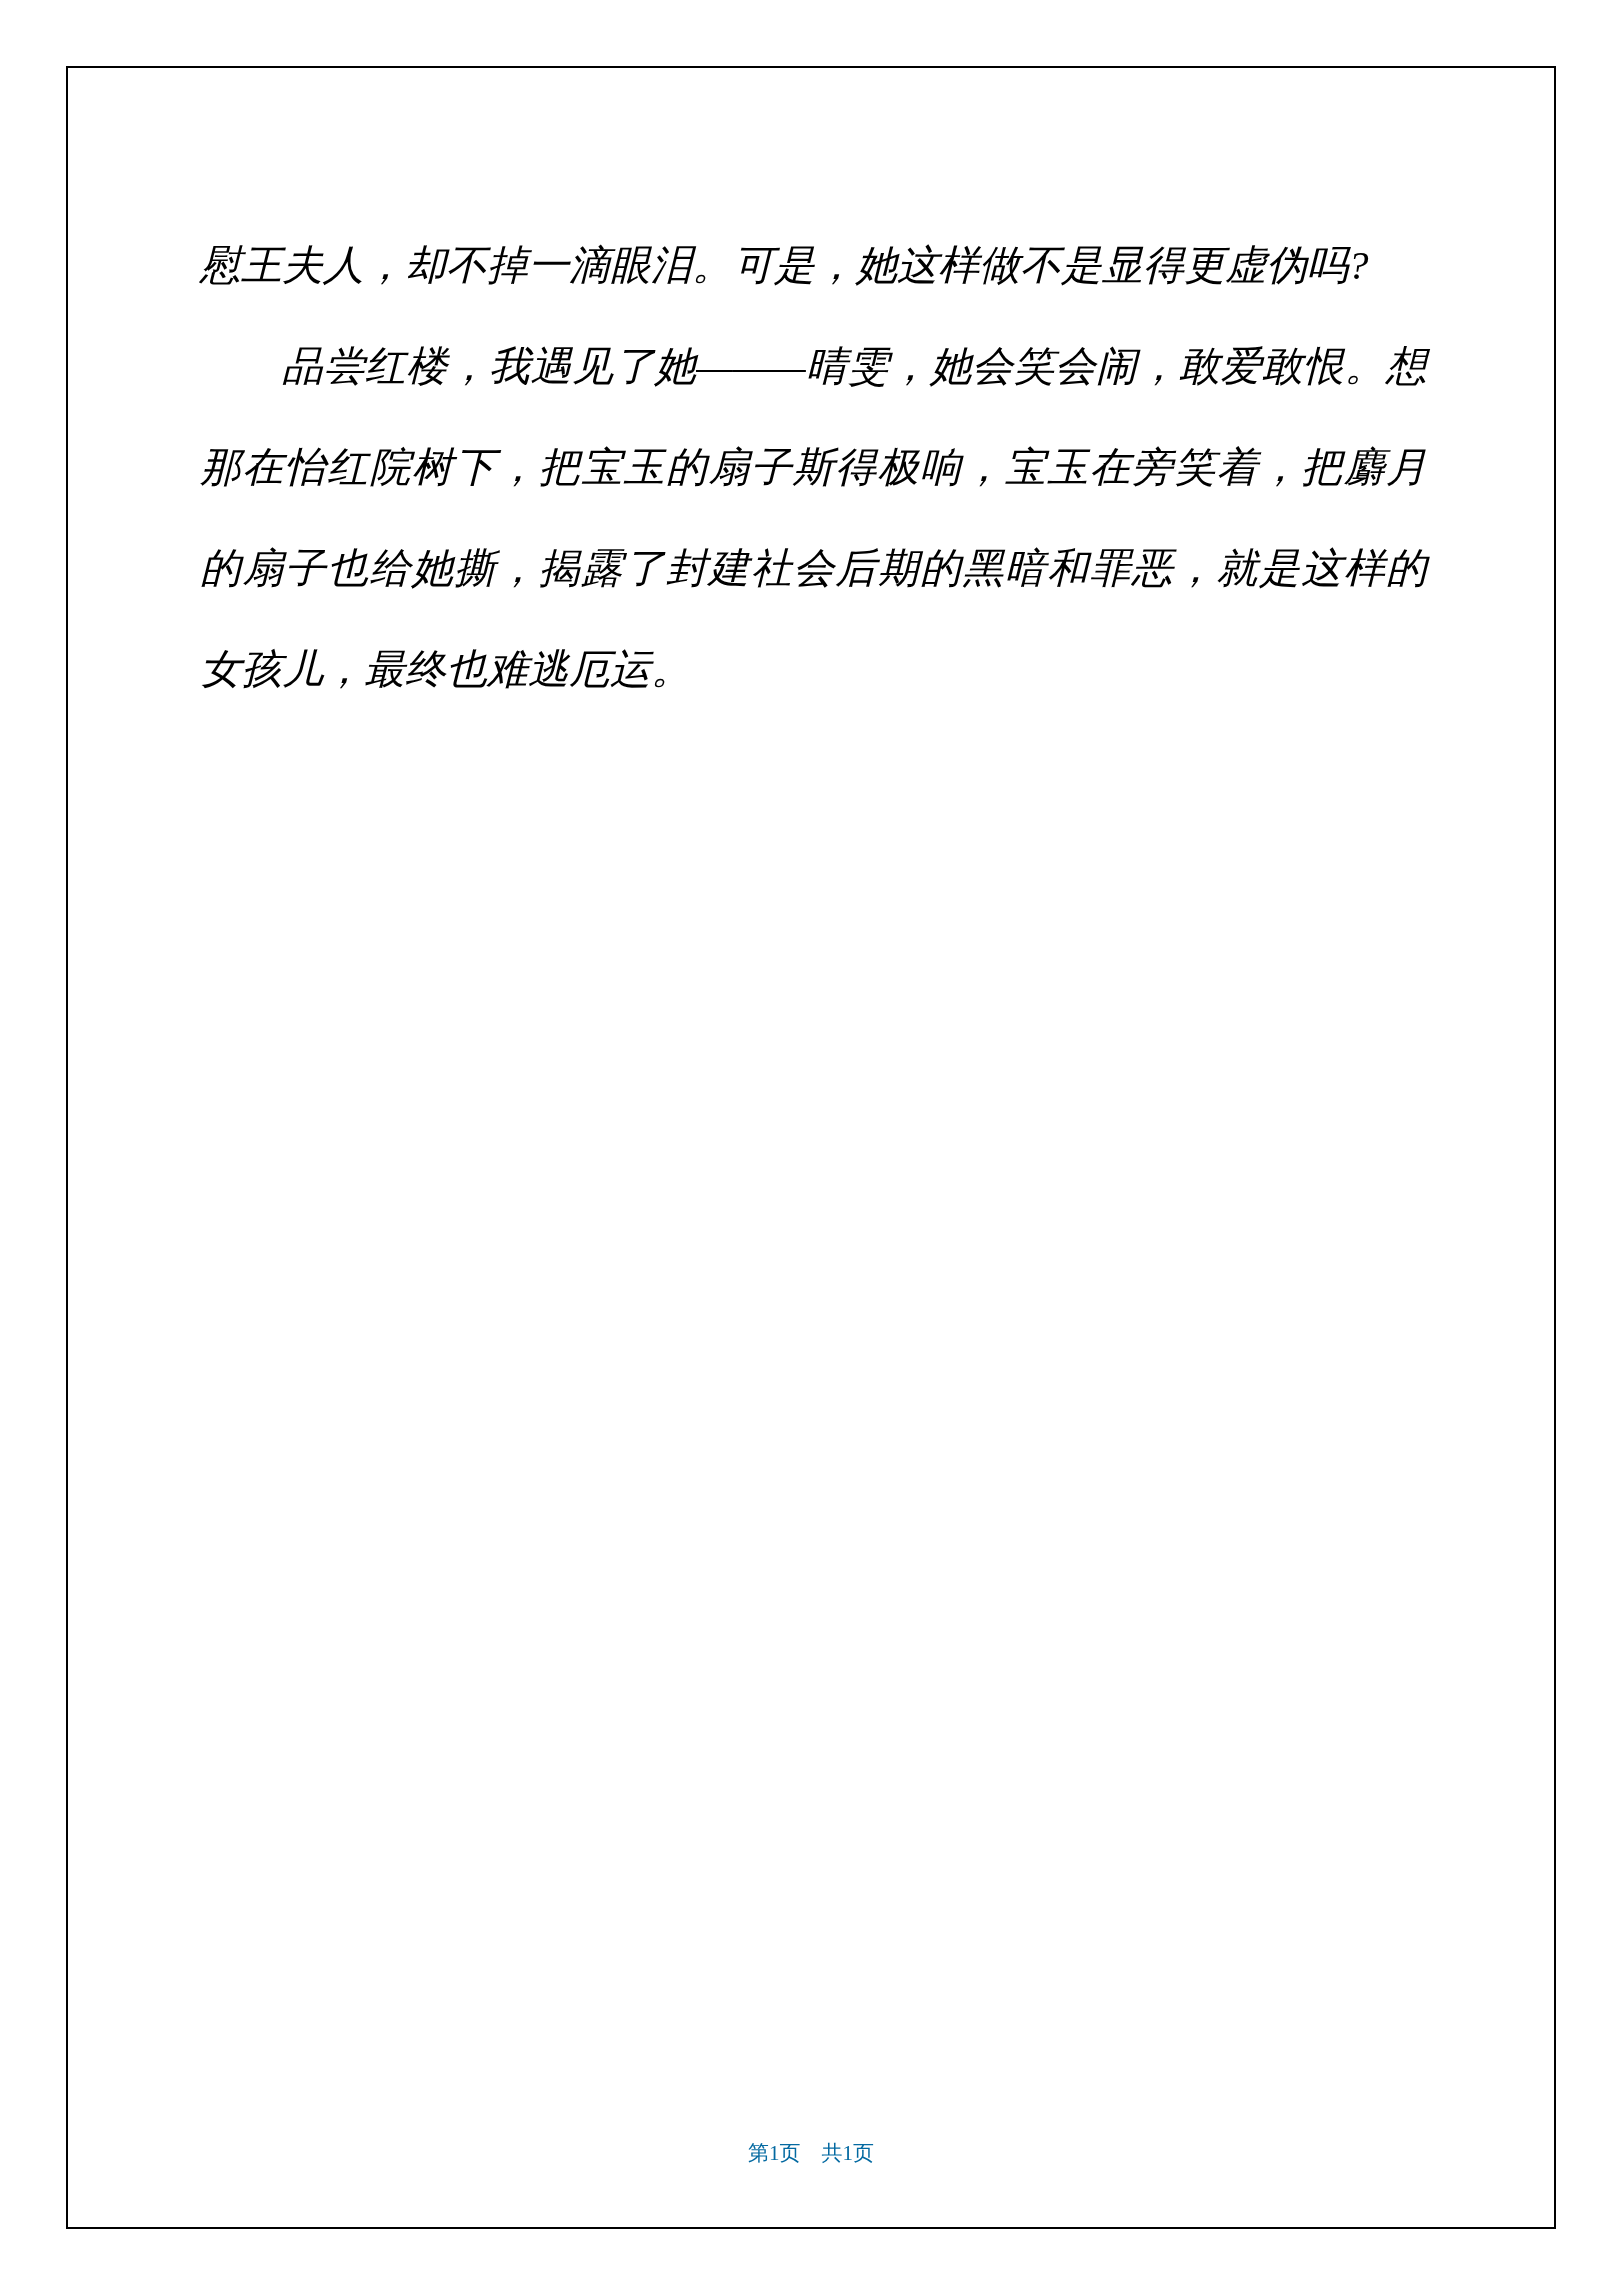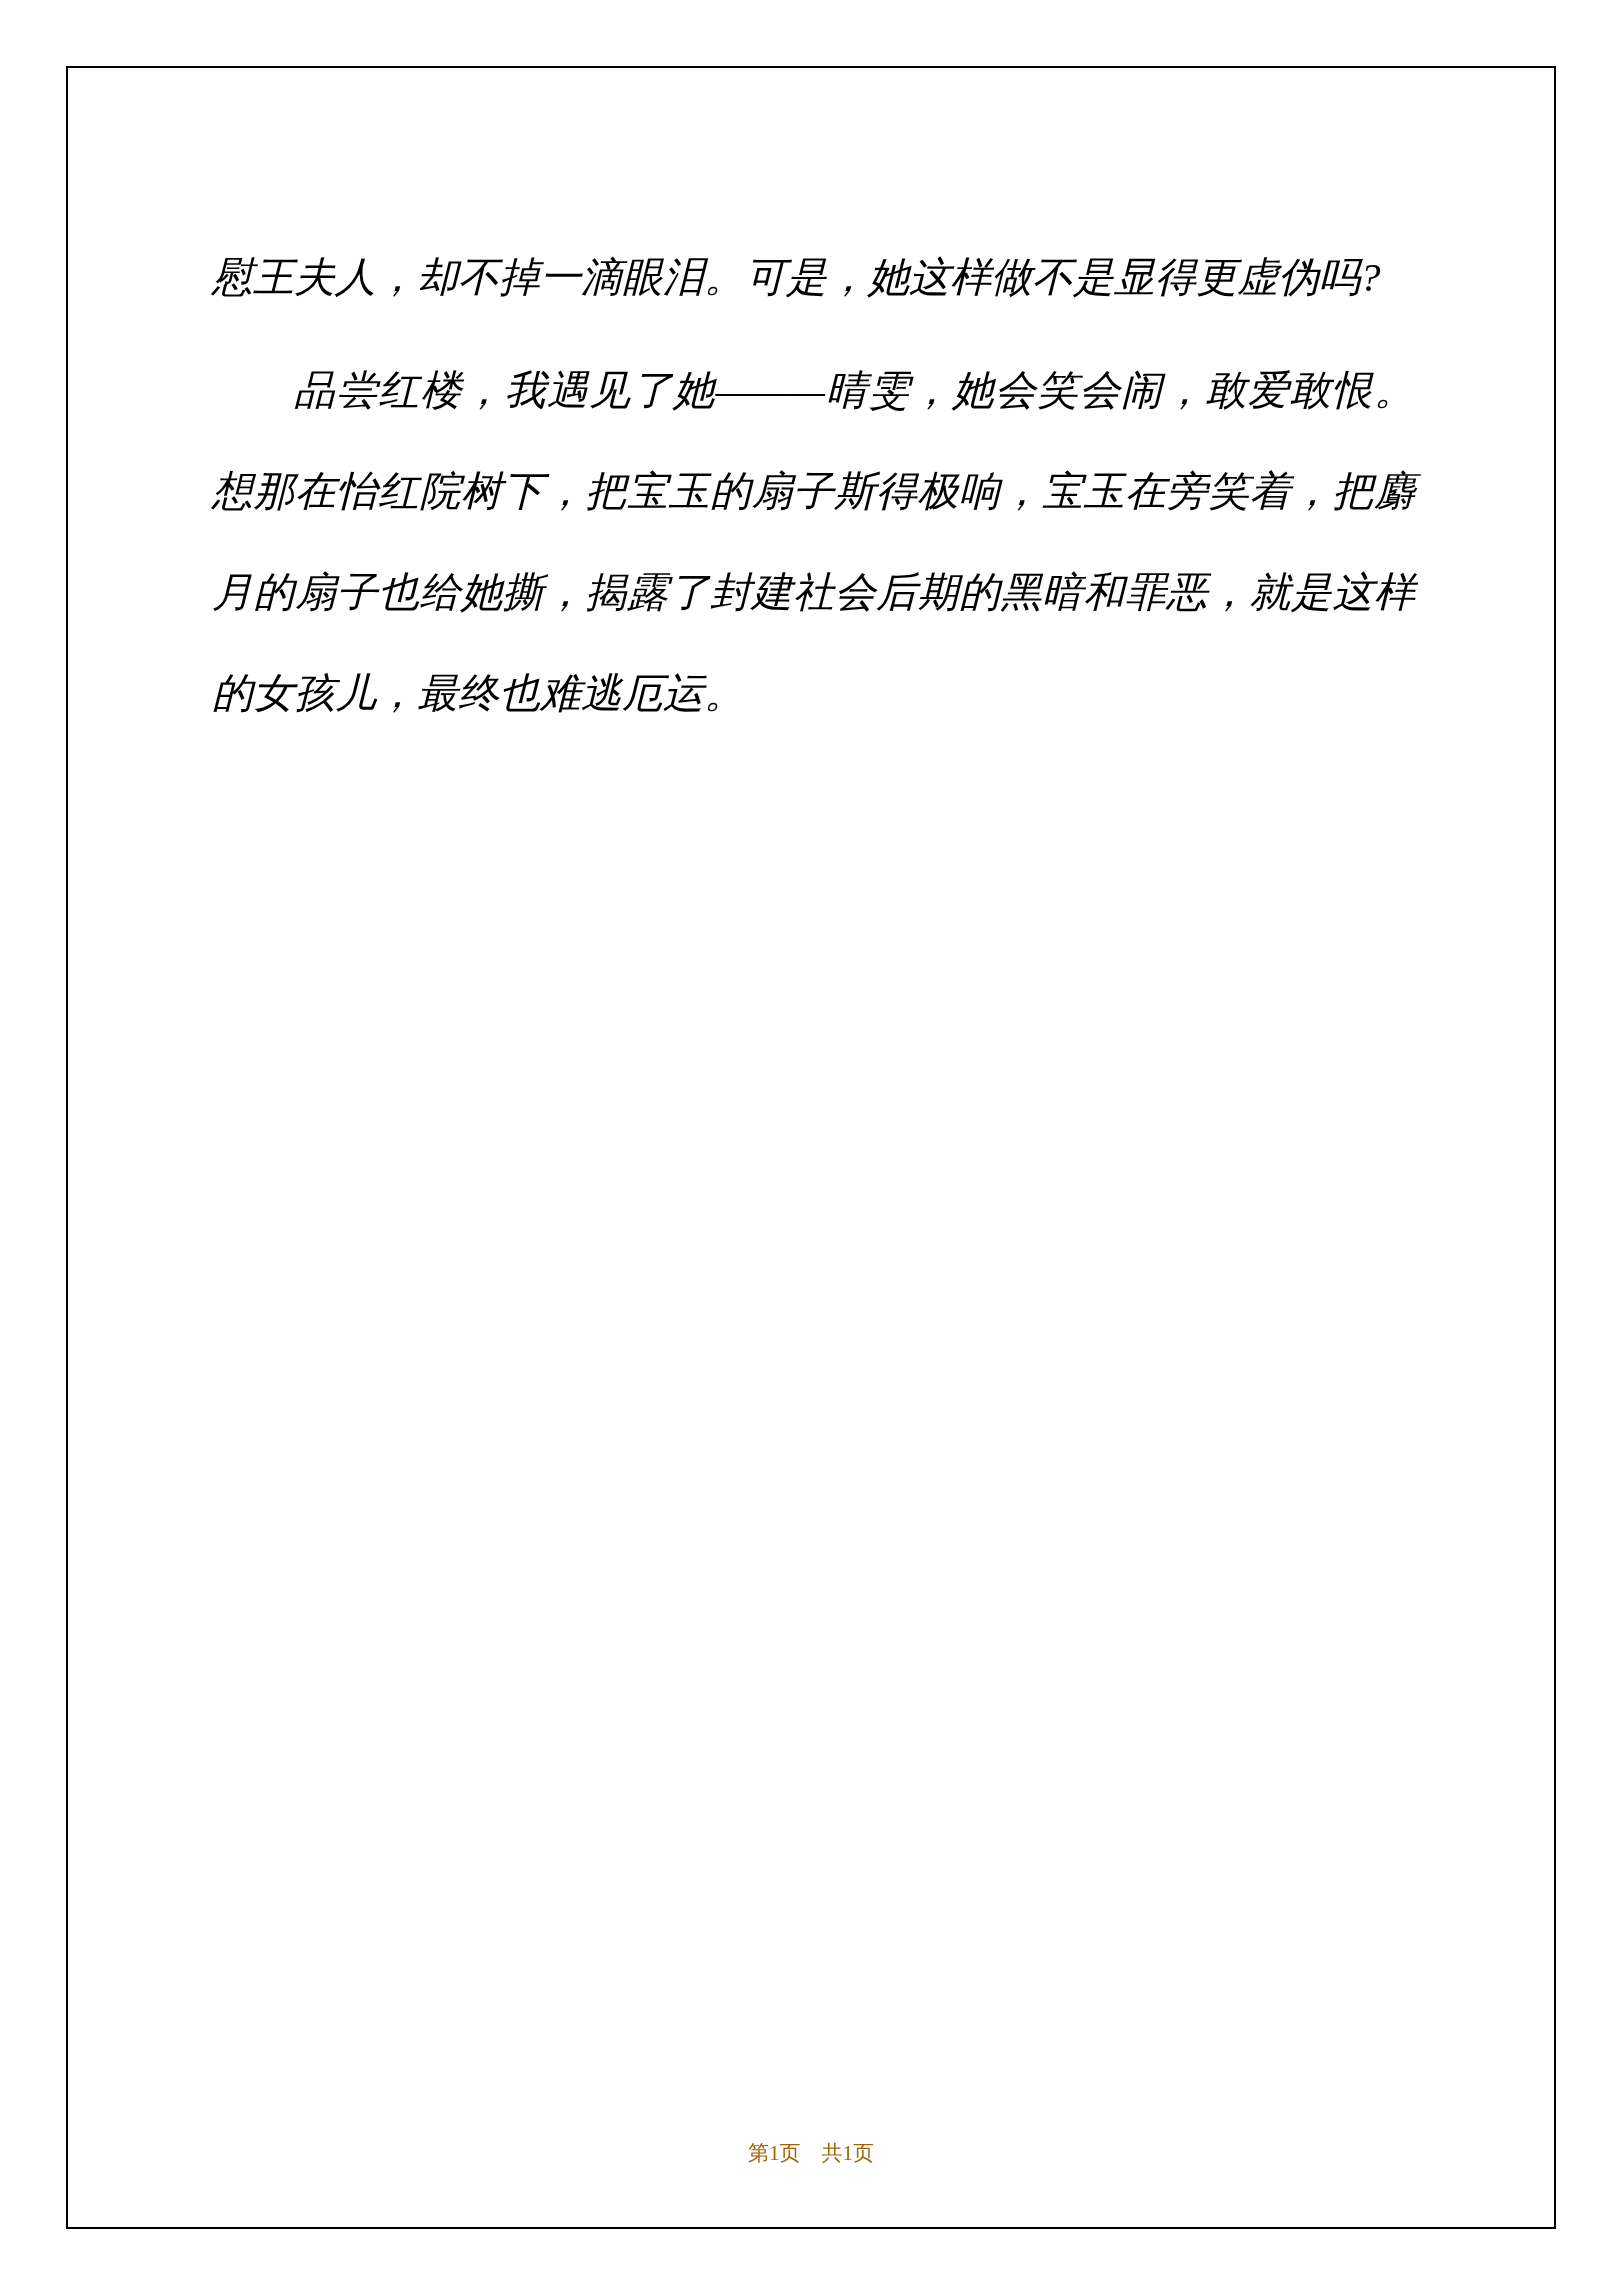--- a/index.html
+++ b/index.html
@@ -29,35 +29,35 @@
     width: 1227px;
     font-family: "Liberation Serif", "DejaVu Serif", serif;
     font-style: italic;
     font-size: 41px;
     line-height: 101px;
     color: #000000;
     text-align: justify;
     text-justify: inter-character;
   }
   .body-text p {
-    margin: 12px;
+    margin: 0;
     padding: 0;
   }
   .body-text p.indent {
     text-indent: 2em;
   }
   .footer {
     position: absolute;
     left: 0;
     top: 2071px;
     width: 100%;
     text-align: center;
     font-family: "Liberation Serif", "DejaVu Serif", serif;
     font-size: 21px;
-    color: #a16207;
+    color: #0369a1;
   }
 </style>
 </head>
 <body>
 
 <div class="page">
   <div class="frame">
     <div class="body-text">
       <p>慰王夫人，却不掉一滴眼泪。可是，她这样做不是显得更虚伪吗?</p>
       <p class="indent">品尝红楼，我遇见了她———晴雯，她会笑会闹，敢爱敢恨。想那在怡红院树下，把宝玉的扇子斯得极响，宝玉在旁笑着，把麝月的扇子也给她撕，揭露了封建社会后期的黑暗和罪恶，就是这样的女孩儿，最终也难逃厄运。</p>

